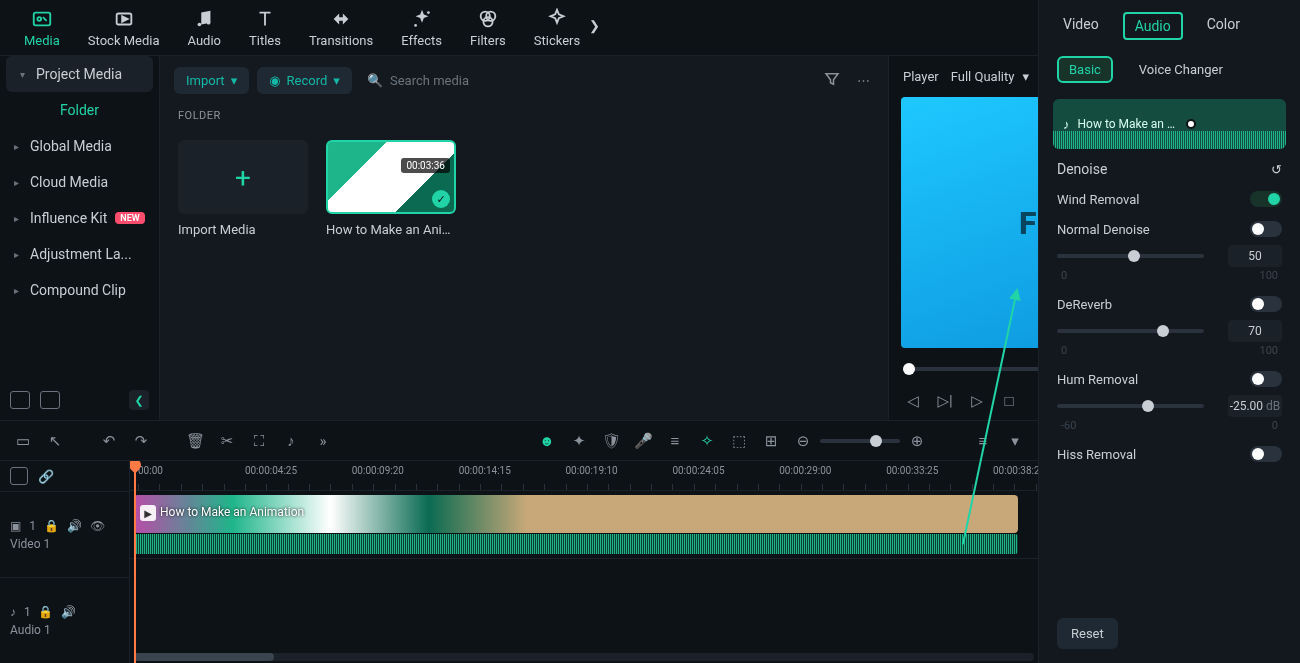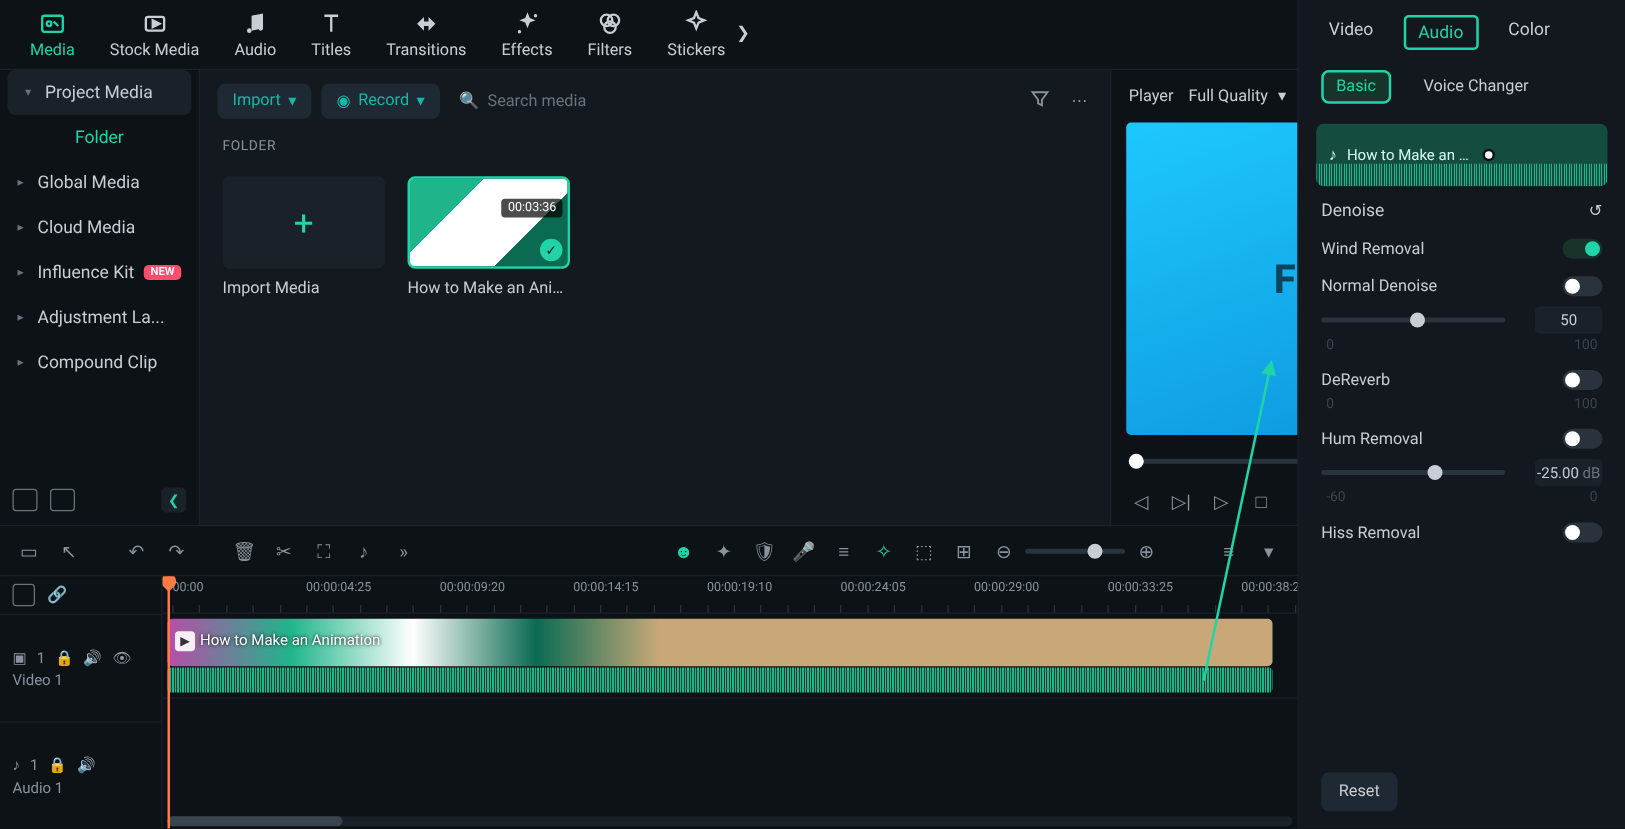--- a/index.html
+++ b/index.html
@@ -349,20 +349,26 @@
   <div class="minmax">
       <span>0</span>
       <span>100</span>
     </div>
   <div class="rp-row">
     <span>DeReverb</span>
     <div class="toggle off">
         <div class="knob"></div>
       </div>
   </div>
+  <div class="slider-row">
+    <div class="sld">
+        <div class="kn" style="left:68%"></div>
+      </div>
+    <div class="valbox">70</div>
+  </div>
   <div class="minmax">
       <span>0</span>
       <span>100</span>
     </div>
   <div class="rp-row">
     <span>Hum Removal</span>
     <div class="toggle off">
         <div class="knob"></div>
       </div>
   </div>

